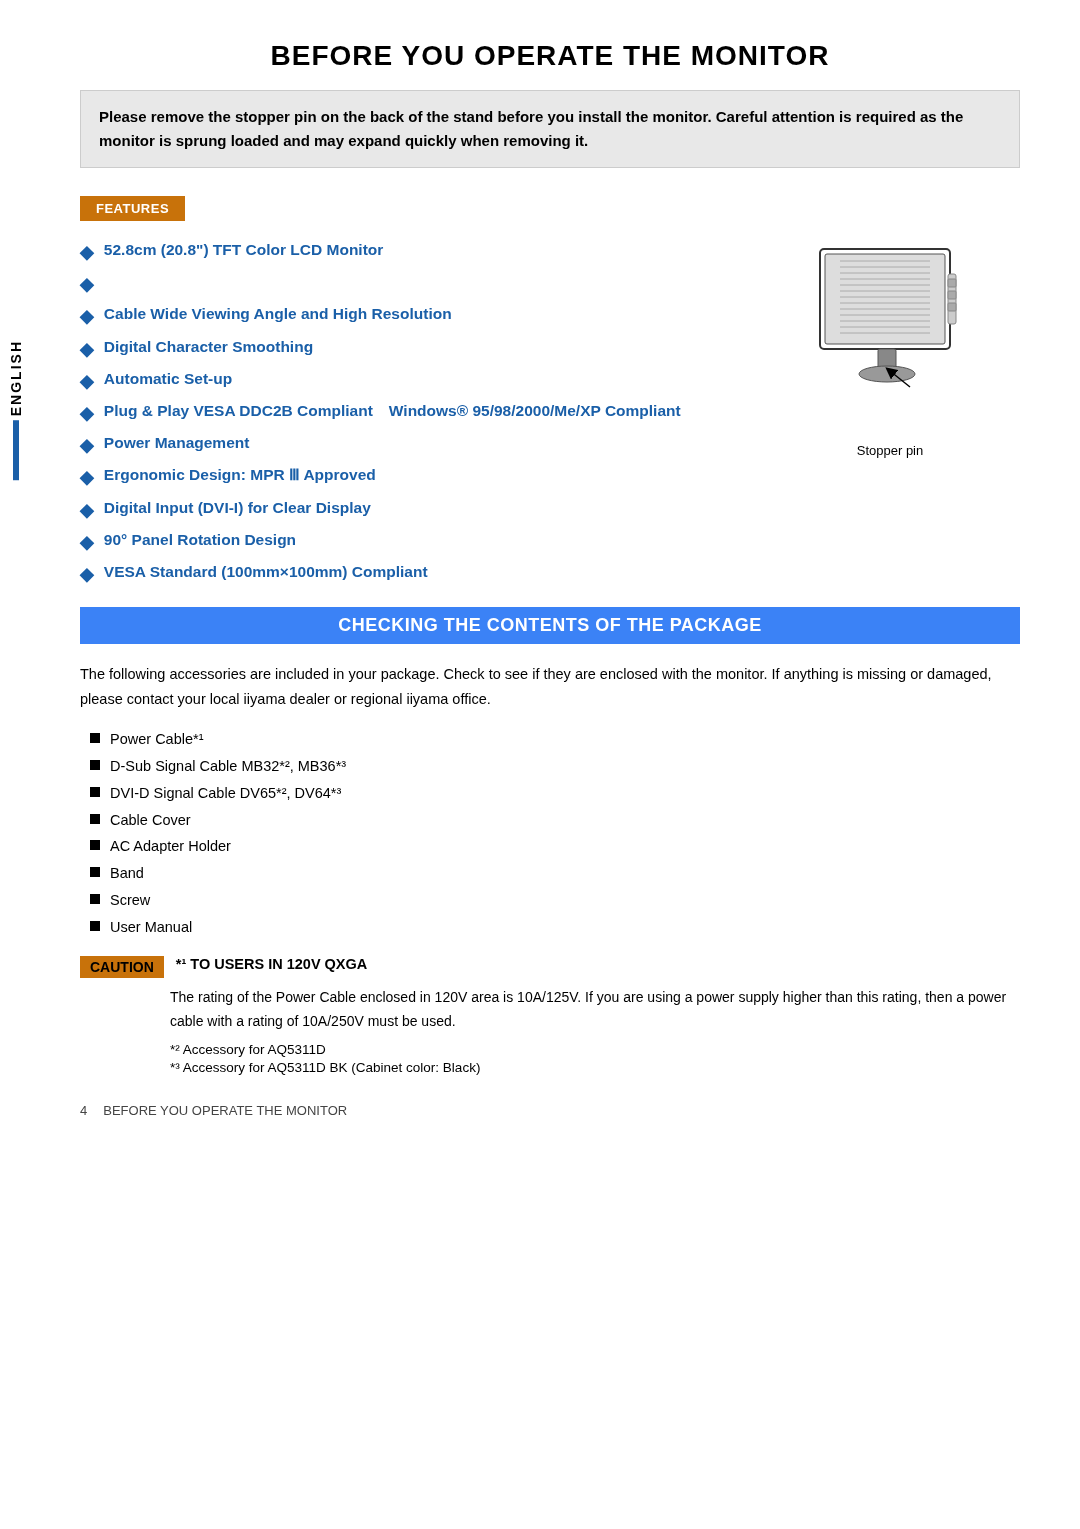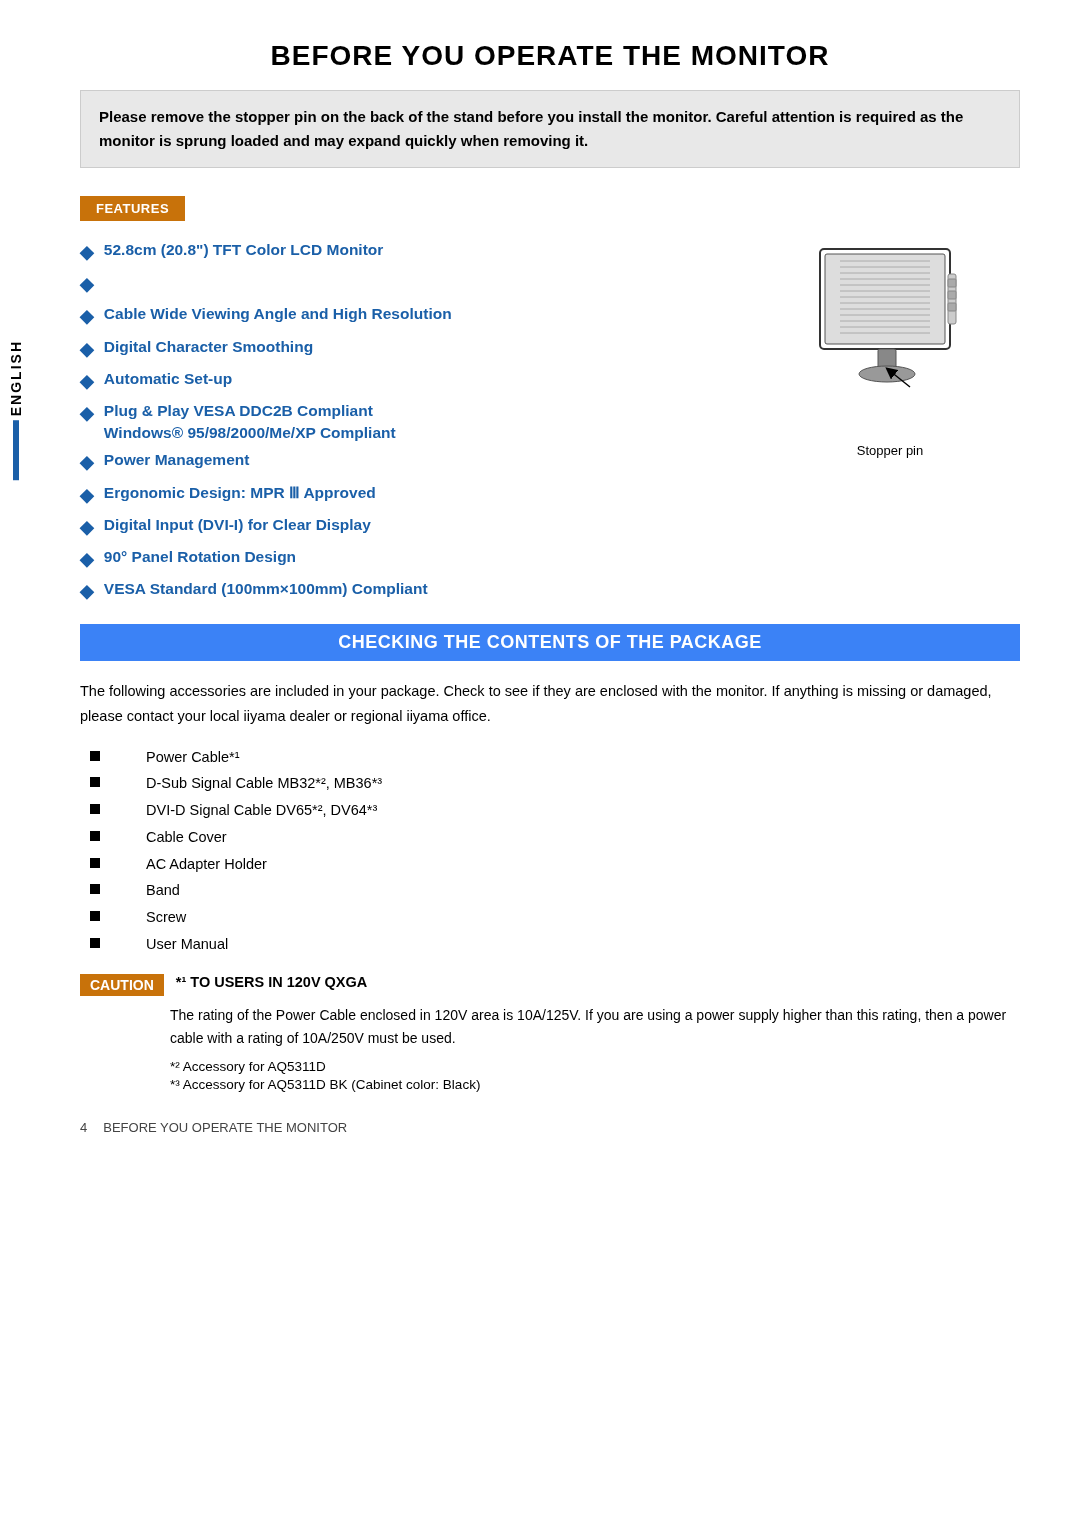--- a/index.html
+++ b/index.html
@@ -102,21 +102,21 @@
     .features-list li .diamond {
       color: #1a5fa8;
       font-size: 18px;
       margin-right: 10px;
       flex-shrink: 0;
       margin-top: 1px;
     }
 
     .features-list li .feature-text {
       display: flex;
-      flex-direction: column;
+      gap: 16px;
     }
 
     .features-list li .feature-text .line2 {
       color: #1a5fa8;
       font-weight: bold;
     }
 
     .english-label {
       position: absolute;
       left: 8px;
@@ -161,21 +161,20 @@
       padding: 0;
       margin: 0 0 18px 10px;
     }
 
     .package-list li {
       font-size: 14.5px;
       margin-bottom: 5px;
       display: flex;
       align-items: flex-start;
       line-height: 1.5;
-      gap: 36px;
     }
 
     .package-list li .sq-bullet {
       display: inline-block;
       width: 10px;
       height: 10px;
       background: #000;
       margin-right: 10px;
       margin-top: 4px;
       flex-shrink: 0;
@@ -183,21 +182,21 @@
 
     .caution-row {
       display: flex;
       align-items: flex-start;
       margin-bottom: 8px;
       margin-top: 10px;
     }
 
     .caution-badge {
       background: #c8720a;
-      color: #ffffff;
+      color: #000000;
       font-weight: 900;
       font-size: 14px;
       padding: 3px 10px;
       margin-right: 12px;
       flex-shrink: 0;
       white-space: nowrap;
     }
 
     .caution-title {
       font-weight: bold;

